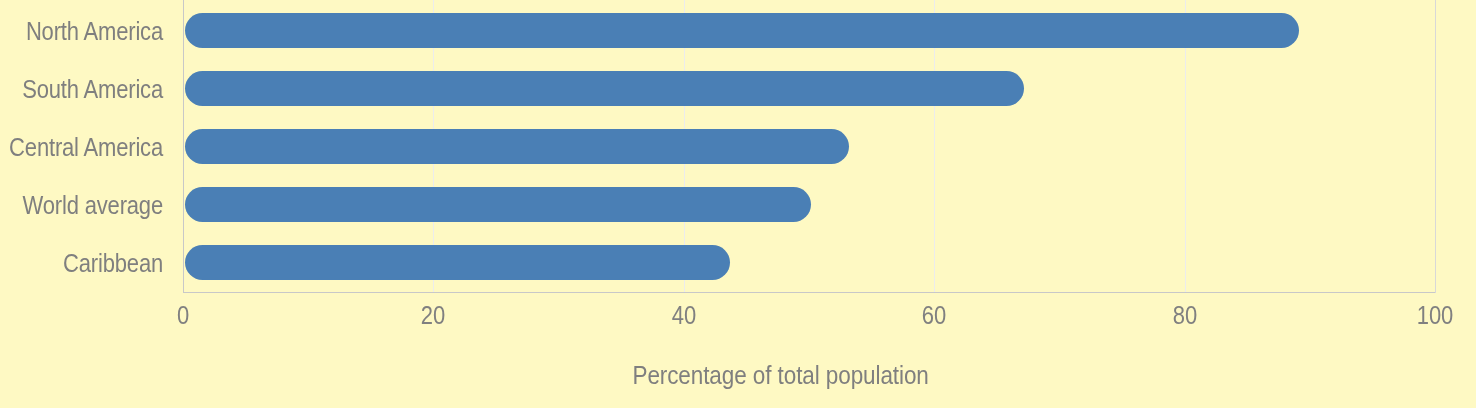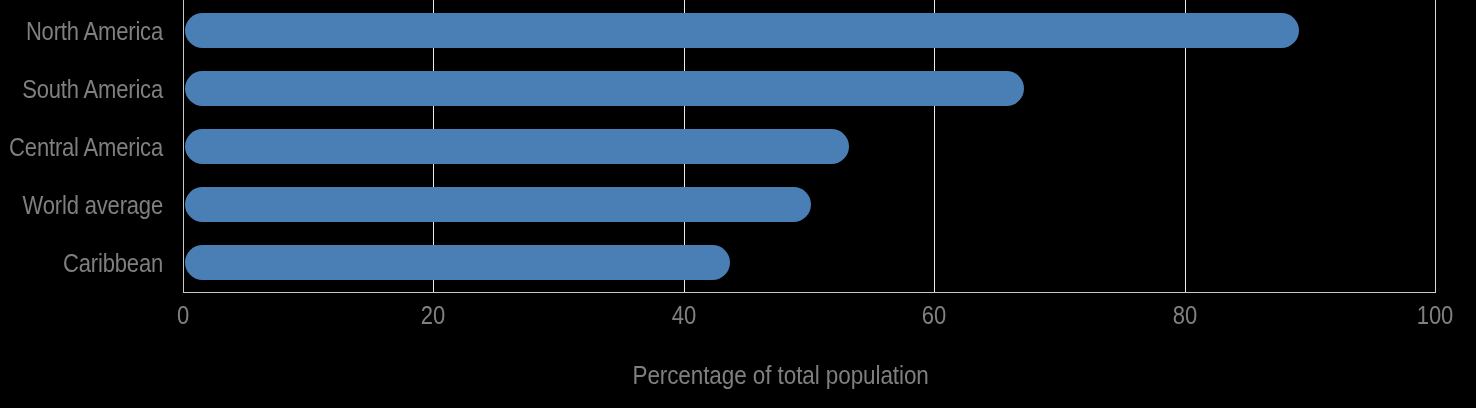--- a/index.html
+++ b/index.html
@@ -11,21 +11,21 @@
     width: 1476px;
     height: 408px;
     font-family: "Liberation Sans", sans-serif;
     overflow: hidden;
   }
 
   #chart-root {
     position: relative;
     width: 1476px;
     height: 408px;
-    background: #000000;
+    background: #fef9c3;
   }
 
   
   .cat-label {
     position: absolute;
     right: 1313px;              
     width: 320px;
     text-align: right;
     font-family: "Liberation Sans", sans-serif;
     font-size: 25px;

